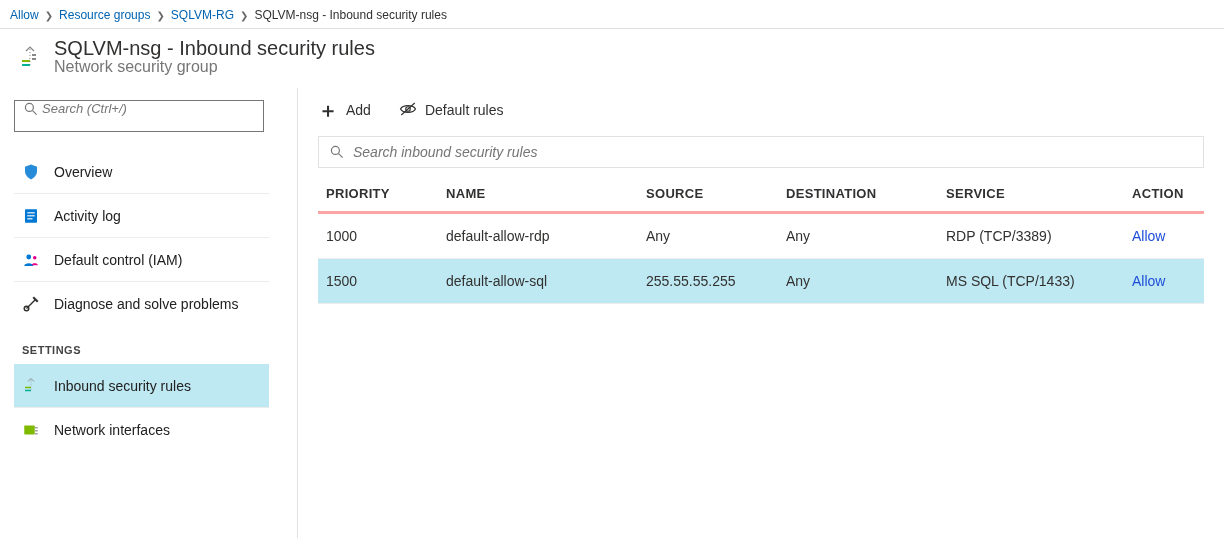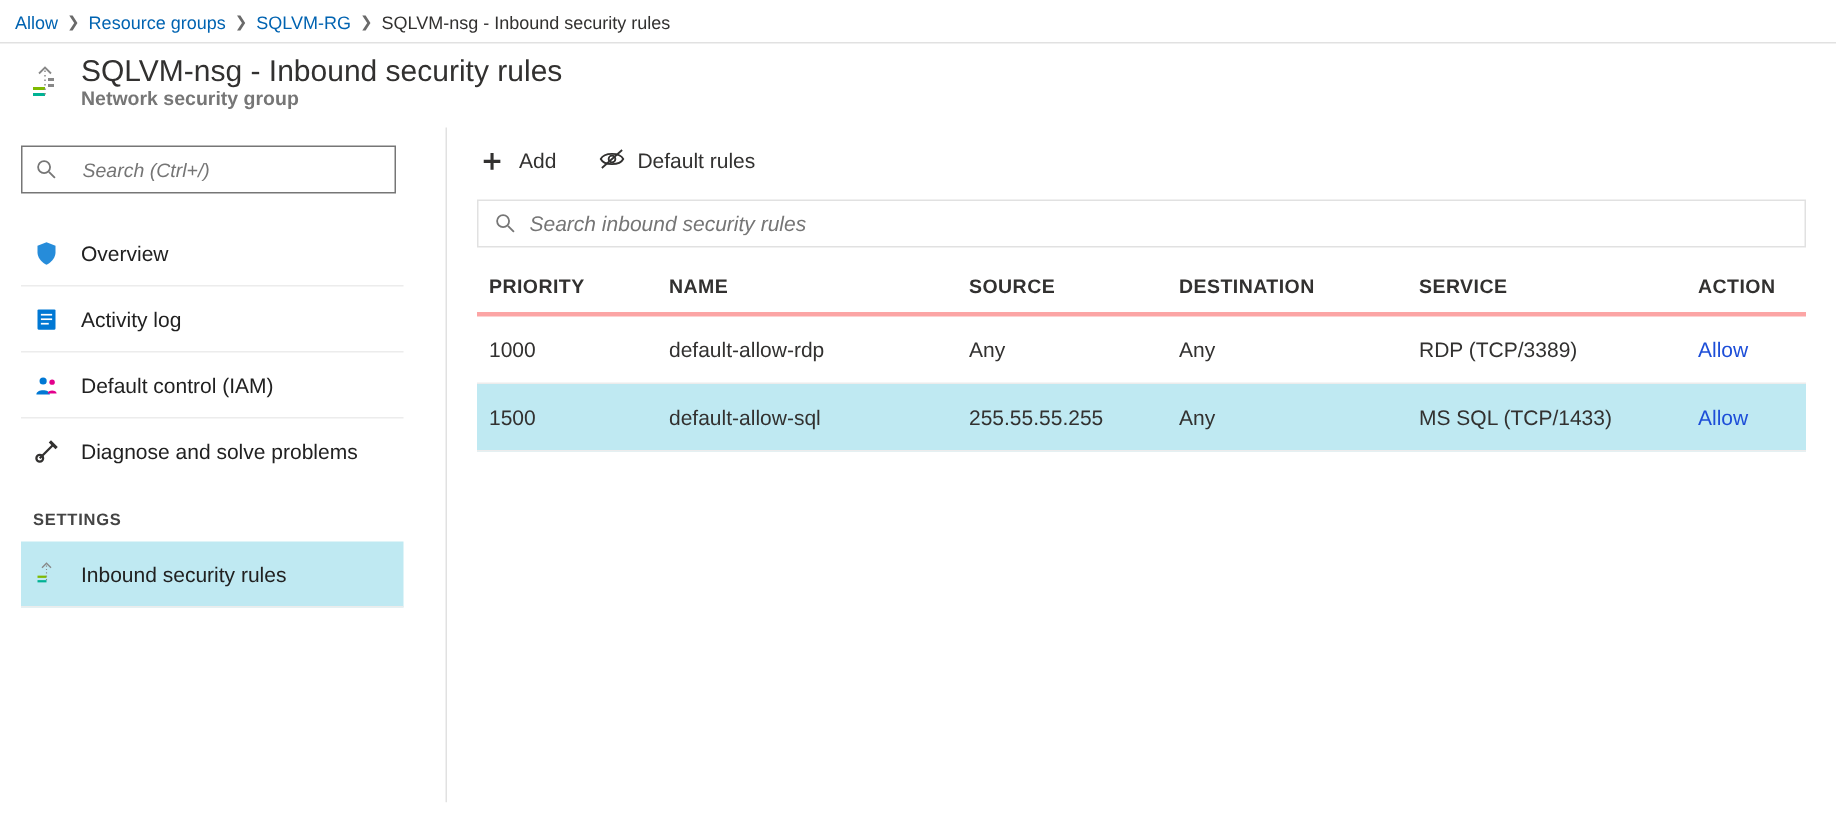--- a/index.html
+++ b/index.html
@@ -8,30 +8,30 @@
 
 
 .breadcrumb { padding: 8px 10px 6px; border-bottom: 1px solid #e1e1e1; display: flex; align-items: center; gap: 6px; font-size: 12px; }
 .breadcrumb a { color: #0063b1; }
 .breadcrumb .chev { color: #6a6a6a; font-size: 10px; }
 .breadcrumb .current { color: #323130; }
 
 
 .page-header { display: flex; align-items: center; padding: 8px 10px 12px 18px; gap: 12px; }
 .page-header .title-block h1 { font-size: 20px; font-weight: 400; color: #323130; }
-.page-header .title-block .subtitle { font-size: 13px; color: #767676; margin-top: -2px; font-weight: bold; }
+.page-header .title-block .subtitle { font-size: 16px; color: #767676; margin-top: -2px; }
 .hdr-icon { width: 24px; height: 24px; }
 
 
 .body-row { display: flex; height: 450px; }
 .sidebar { width: 298px; border-right: 1px solid #e1e1e1; padding: 12px 14px 0; overflow-y: auto; }
 .main { flex: 1; padding: 8px 12px 0; }
 
 
-.side-search { width: 250px; height: 32px; border: 1px solid #767676; padding: 0 8px; display: flex; align-items: center; gap: 16px; margin-bottom: 18px; }
+.side-search { width: 250px; height: 32px; border: 1px solid #767676; padding: 0 8px; display: flex; align-items: flex-start; gap: 3px; margin-bottom: 18px; }
 .side-search input { border: none; outline: none; font-style: italic; color: #767676; font-size: 13px; flex: 1; }
 
 
 .nav-item { display: flex; align-items: center; height: 44px; padding: 0 8px; gap: 14px; cursor: pointer; width: 255px; border-bottom: 1px solid #ececec; }
 .nav-item span.txt { font-size: 14px; color: #212121; }
 .nav-item .ni-icon { width: 18px; height: 18px; flex-shrink: 0; display: inline-flex; align-items: center; justify-content: center; }
 .nav-section-title { font-size: 11px; color: #444; letter-spacing: 0.5px; padding: 18px 8px 8px; font-weight: 600; }
 .nav-item.selected { background: #bfe9f2; }
 
 
@@ -141,20 +141,31 @@
     <div class="nav-item selected">
       <span class="ni-icon">
         <svg viewBox="0 0 24 24" width="18" height="18">
             <path d="M4 14 L12 14" stroke="#7fba00" stroke-width="2"></path>
             <path d="M4 18 L12 18" stroke="#00b294" stroke-width="2"></path>
             <path d="M12 4 L12 18" stroke="#888" stroke-width="1" stroke-dasharray="1 2"></path>
             <path d="M8 6 L12 2 L16 6" stroke="#888" stroke-width="1.2" fill="none"></path>
           </svg>
       </span>
       <span class="txt">Inbound security rules</span>
+    </div>
+    <div class="nav-item" style="border-bottom:none">
+      <span class="ni-icon">
+        <svg viewBox="0 0 24 24" width="18" height="18">
+            <rect x="3" y="6" width="14" height="12" rx="1" fill="#7fba00"></rect>
+            <rect x="17" y="8" width="4" height="2" fill="#a3a3a3"></rect>
+            <rect x="17" y="12" width="4" height="2" fill="#a3a3a3"></rect>
+            <rect x="17" y="16" width="4" height="2" fill="#a3a3a3"></rect>
+          </svg>
+      </span>
+      <span class="txt">Network interfaces</span>
     </div>
   </div>
 
   <div class="main">
     <div class="toolbar">
       <div class="tool-btn">
         <span class="ti">＋</span>
         <span>Add</span>
       </div>
       <div class="tool-btn">

